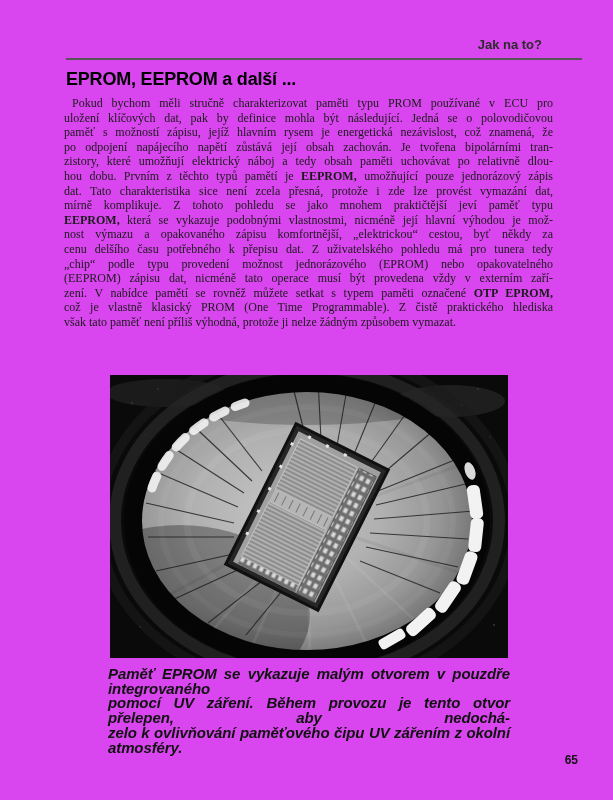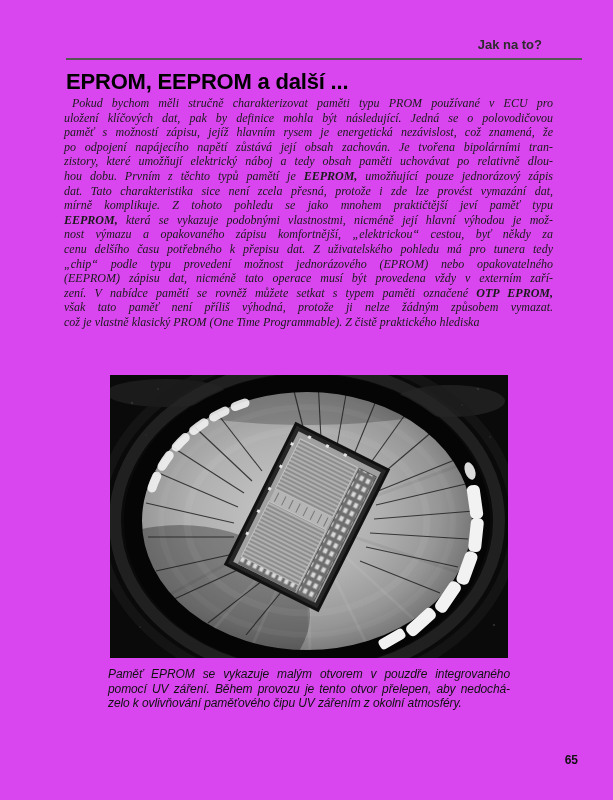--- a/index.html
+++ b/index.html
@@ -9,36 +9,36 @@
   }
   .running-head{
     position:absolute;top:37px;left:66px;width:476px;text-align:right;
     font-family:"Liberation Sans",sans-serif;font-weight:bold;font-size:13px;color:#2b2b2b;
   }
   .head-rule{
     position:absolute;top:58px;left:66px;width:516px;height:2px;background:#555555;
   }
   .title{
     position:absolute;top:69px;left:66px;margin:0;
-    font-family:"Liberation Sans",sans-serif;font-weight:bold;font-size:22px;color:#000;
+    font-family:"Liberation Sans",sans-serif;font-weight:bold;font-size:18px;color:#000;
     letter-spacing:-0.2px;
   }
   .body-text{
     position:absolute;top:96px;left:64px;width:489px;
     font-size:12px;line-height:14.6px;color:#1a1a1a;
   }
-  .body-text .line{text-align:justify;text-align-last:justify;font-style:italic;}
+  .body-text .line{text-align:justify;text-align-last:justify;}
   .body-text .line:last-child{text-align-last:left;}
   .body-text .line:first-child{text-indent:8px;}
   .photo-fig{position:absolute;top:375px;left:110px;width:398px;height:283px;margin:0;}
   .photo-fig svg{display:block;}
   .caption{
     position:absolute;top:667px;left:108px;width:402px;
-    font-family:"Liberation Sans",sans-serif;font-weight:normal;font-style:italic;
-    font-size:12px;line-height:14.7px;letter-spacing:-0.1px;color:#111;
+    font-family:"Liberation Sans",sans-serif;font-weight:bold;font-style:italic;
+    font-size:15px;line-height:14.7px;letter-spacing:-0.1px;color:#111;
   }
   .caption .line{text-align:justify;text-align-last:justify;}
   .caption .line:last-child{text-align-last:left;}
   .page-number{
     position:absolute;top:753px;right:35px;
     font-family:"Liberation Sans",sans-serif;font-weight:bold;font-size:12px;color:#111;
   }
 </style>
 </head>
 <body>
@@ -60,22 +60,22 @@
       <div class="line">zistory, které umožňují elektrický náboj a tedy obsah paměti uchovávat po relativně dlou-</div>
       <div class="line">hou dobu. Prvním z těchto typů pamětí je <b>EEPROM,</b> umožňující pouze jednorázový zápis</div>
       <div class="line">dat. Tato charakteristika sice není zcela přesná, protože i zde lze provést vymazání dat,</div>
       <div class="line">mírně komplikuje. Z tohoto pohledu se jako mnohem praktičtější jeví paměť typu</div>
       <div class="line"><b>EEPROM,</b> která se vykazuje podobnými vlastnostmi, nicméně její hlavní výhodou je mož-</div>
       <div class="line">nost výmazu a opakovaného zápisu komfortnější, „elektrickou“ cestou, byť někdy za</div>
       <div class="line">cenu delšího času potřebného k přepisu dat. Z uživatelského pohledu má pro tunera tedy</div>
       <div class="line">„chip“ podle typu provedení možnost jednorázového (EPROM) nebo opakovatelného</div>
       <div class="line">(EEPROM) zápisu dat, nicméně tato operace musí být provedena vždy v externím zaří-</div>
       <div class="line">zení. V nabídce pamětí se rovněž můžete setkat s typem paměti označené <b>OTP EPROM,</b></div>
+      <div class="line">což je vlastně klasický PROM (One Time Programmable). Z čistě praktického hlediska</div>
       <div class="line">však tato paměť není příliš výhodná, protože ji nelze žádným způsobem vymazat.</div>
-      <div class="line">což je vlastně klasický PROM (One Time Programmable). Z čistě praktického hlediska</div>
     </div>
 
   <figure class="photo-fig">
     <svg width="398" height="283" viewBox="0 0 398 283" xmlns="http://www.w3.org/2000/svg">
       <defs>
         <radialGradient id="gw" cx="0.44" cy="0.46" r="0.64">
           <stop offset="0" stop-color="#c6c6c6"></stop>
           <stop offset="0.45" stop-color="#b0b0b0"></stop>
           <stop offset="0.72" stop-color="#969696"></stop>
           <stop offset="0.9" stop-color="#747474"></stop>

